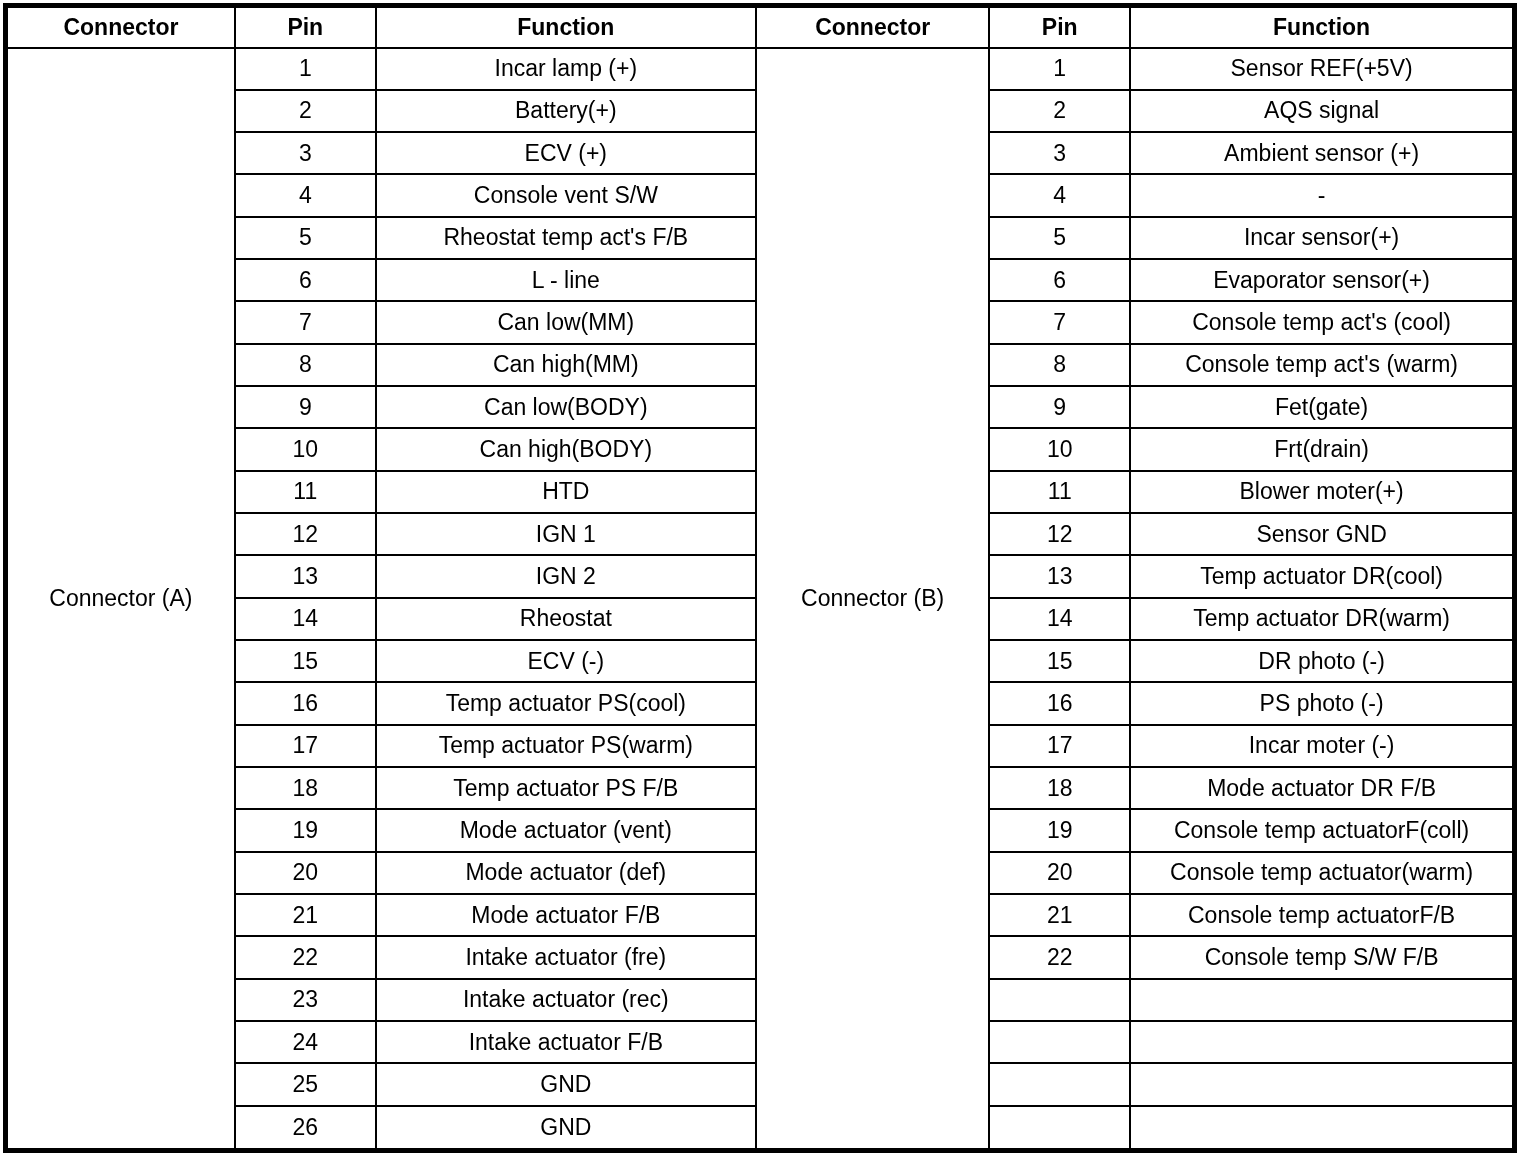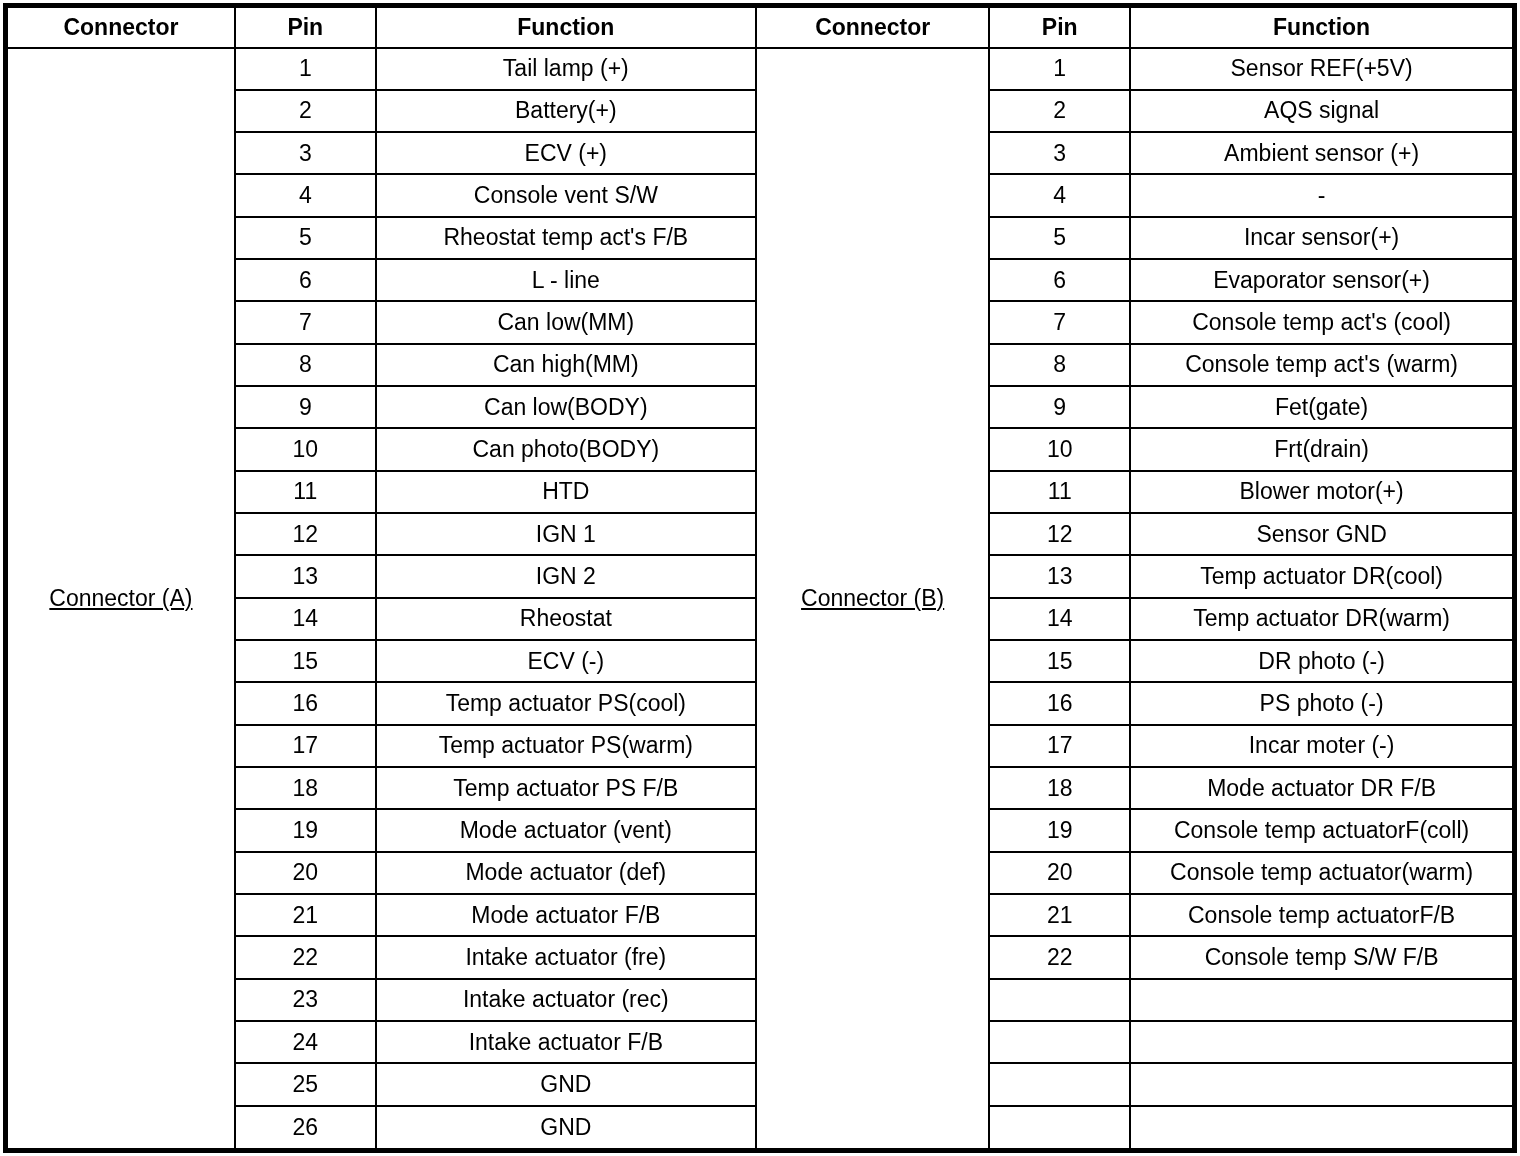--- a/index.html
+++ b/index.html
@@ -36,21 +36,20 @@
     white-space: nowrap;
   }
   table.pin-table thead tr {
     height: 42px;
   }
   table.pin-table th {
     font-weight: bold;
   }
   td.connector-cell {
     font-weight: normal;
-    text-decoration: underline;
   }
 </style>
 </head>
 <body>
 
 <div class="page">
   <table class="pin-table">
     <colgroup>
       <col style="width:228px">
       <col style="width:140px">
@@ -66,21 +65,21 @@
         <th>Function</th>
         <th>Connector</th>
         <th>Pin</th>
         <th>Function</th>
       </tr>
     </thead>
     <tbody>
         <tr>
           <td rowspan="26" class="connector-cell">Connector (A)</td>
           <td>1</td>
-          <td>Tail lamp (+)</td>
+          <td>Incar lamp (+)</td>
           <td rowspan="26" class="connector-cell">Connector (B)</td>
           <td>1</td>
           <td>Sensor REF(+5V)</td>
         </tr>
         <tr>
           <td>2</td>
           <td>Battery(+)</td>
           <td>2</td>
           <td>AQS signal</td>
         </tr>
@@ -121,29 +120,29 @@
           <td>Console temp act's (warm)</td>
         </tr>
         <tr>
           <td>9</td>
           <td>Can low(BODY)</td>
           <td>9</td>
           <td>Fet(gate)</td>
         </tr>
         <tr>
           <td>10</td>
-          <td>Can photo(BODY)</td>
+          <td>Can high(BODY)</td>
           <td>10</td>
           <td>Frt(drain)</td>
         </tr>
         <tr>
           <td>11</td>
           <td>HTD</td>
           <td>11</td>
-          <td>Blower motor(+)</td>
+          <td>Blower moter(+)</td>
         </tr>
         <tr>
           <td>12</td>
           <td>IGN 1</td>
           <td>12</td>
           <td>Sensor GND</td>
         </tr>
         <tr>
           <td>13</td>
           <td>IGN 2</td>

